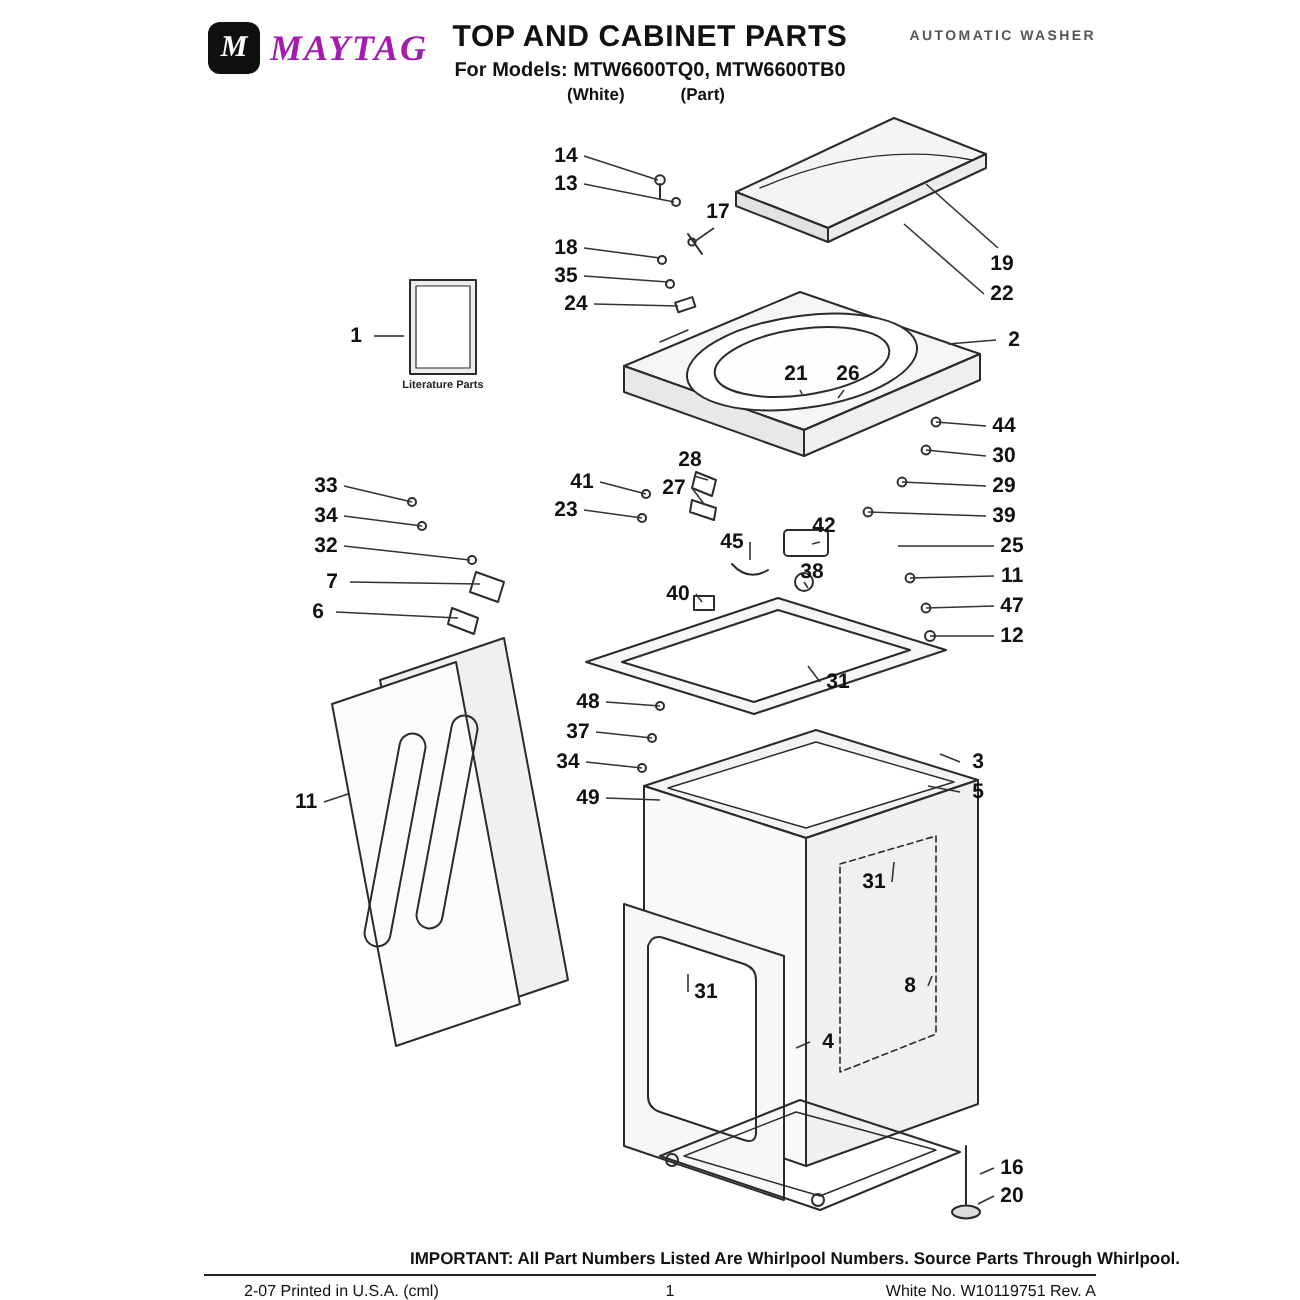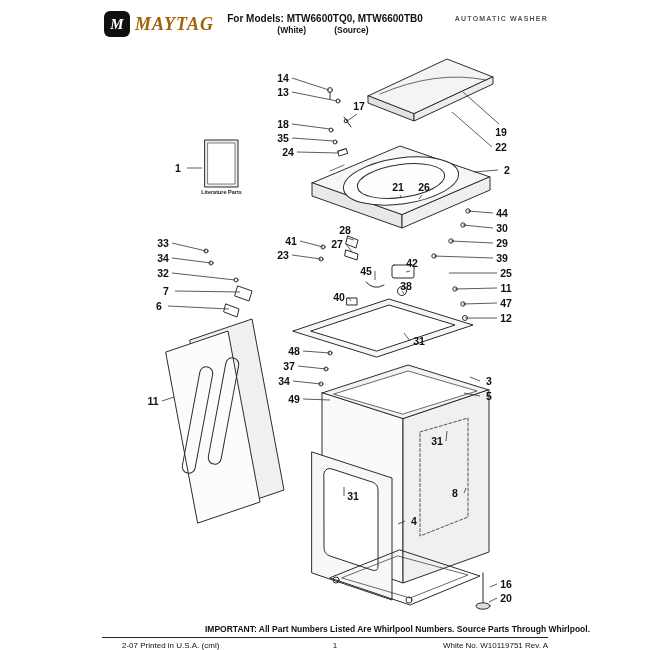--- a/index.html
+++ b/index.html
@@ -9,21 +9,21 @@
     font-family:"Liberation Sans", sans-serif; color:#111; overflow:hidden;
   }
   
   .header { position:absolute; left:102px; right:102px; top:8px; height:46px; }
   .logo { position:absolute; left:2px; top:3px; display:flex; align-items:center; gap:5px; }
   .logo-box { width:26px; height:26px; background:#101010; border-radius:6px;
               display:flex; align-items:center; justify-content:center; }
   .logo-m { color:#fff; font-family:"Liberation Serif", serif; font-weight:bold;
             font-style:italic; font-size:15px; line-height:1; }
   .wordmark { font-family:"Liberation Serif", serif; font-style:italic; font-weight:bold;
-              font-size:18px; letter-spacing:1px; color:#a16207; }
+              font-size:18px; letter-spacing:1px; color:#a21caf; }
   .title-block { text-align:center; padding-top:2px; }
   .doc-title { font-size:15px; font-weight:bold; letter-spacing:.3px; }
   .models { font-size:10px; font-weight:bold; margin-top:3px; }
   .colors-row { display:flex; justify-content:center; gap:28px; font-size:8.5px;
                 font-weight:bold; margin-top:1px; position:relative; left:-2px; }
   .corner { position:absolute; right:0; top:7px; font-size:7px; letter-spacing:1.2px;
             color:#555; font-weight:bold; }
   
   .diagram-svg { position:absolute; left:0; top:0; width:650px; height:650px; }
   .callout { font:bold 10.5px "Liberation Sans", sans-serif; fill:#111;
@@ -48,24 +48,25 @@
 <div class="page">
 
   <div class="header">
     <div class="logo">
       <div class="logo-box">
         <span class="logo-m">M</span>
       </div>
       <span class="wordmark">MAYTAG</span>
     </div>
     <div class="title-block">
+      <div class="doc-title">TOP AND CABINET PARTS</div>
       <div class="models">For Models: MTW6600TQ0, MTW6600TB0</div>
       <div class="colors-row">
         <span>(White)</span>
-        <span>(Source)</span>
+        <span>(Part)</span>
       </div>
     </div>
     <div class="corner">AUTOMATIC WASHER</div>
   </div>
 
   <svg class="diagram-svg" viewBox="0 0 650 650">
     <g id="art" fill="none" stroke="#2b2b2b" stroke-width="1" stroke-linejoin="round" stroke-linecap="round">
 
       <g>
         <rect x="205" y="140" width="33" height="47" fill="#ededed"></rect>

